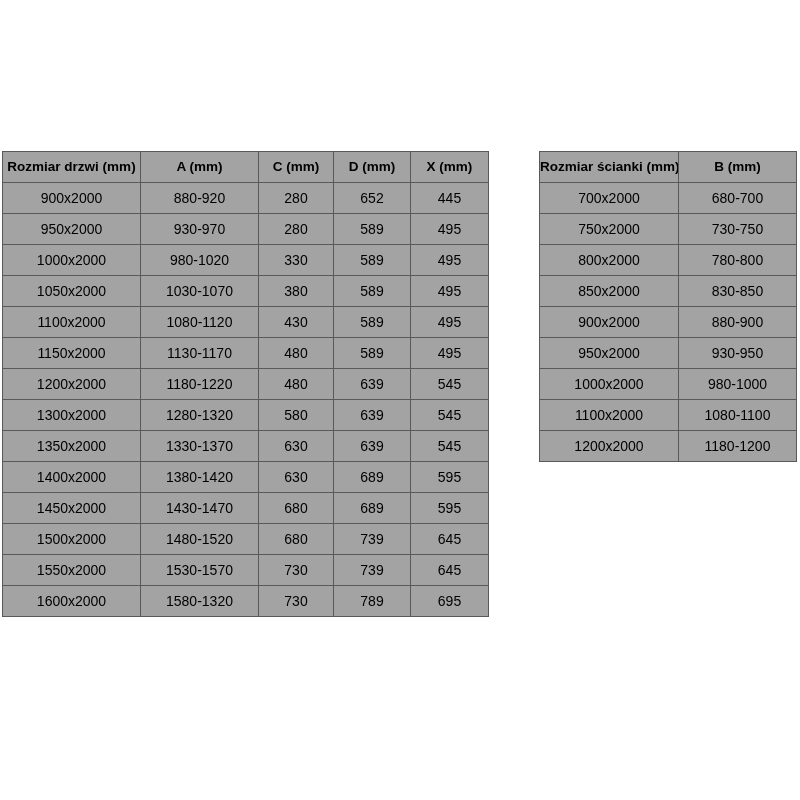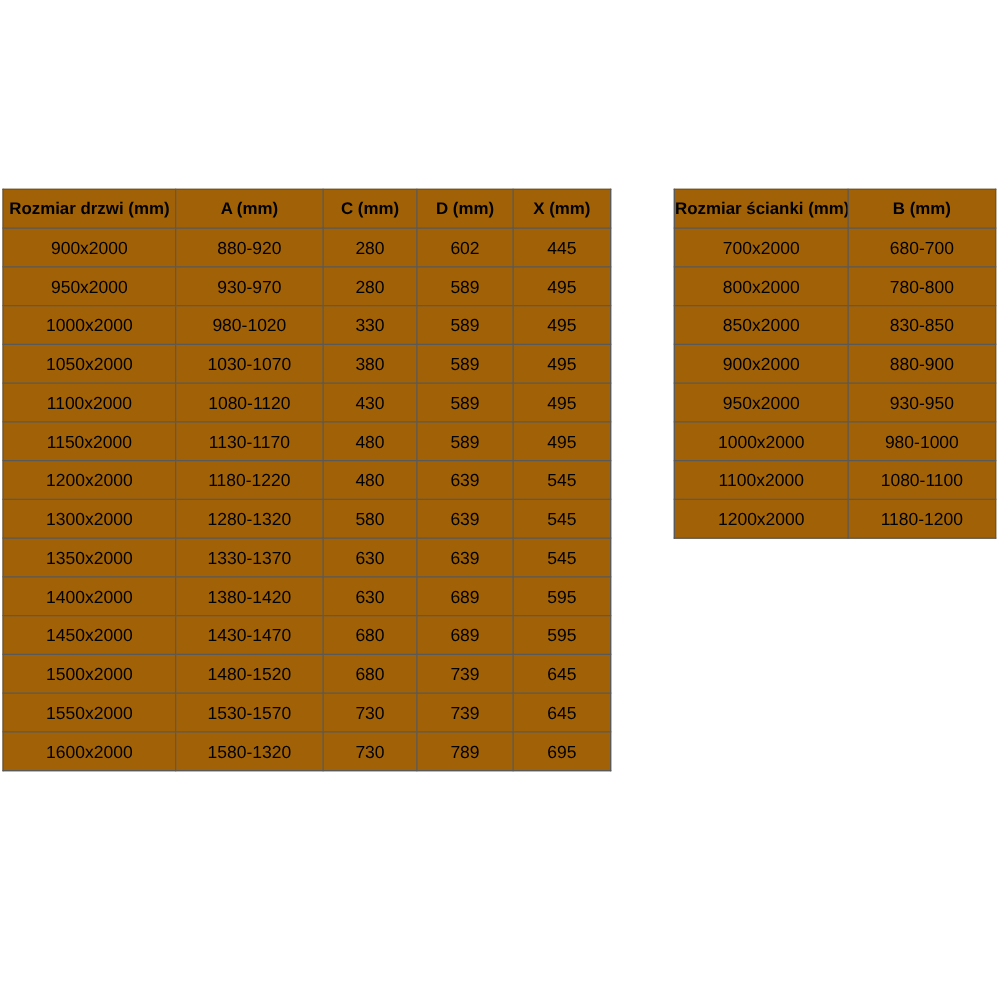--- a/index.html
+++ b/index.html
@@ -11,21 +11,21 @@
     width: 800px;
     height: 800px;
     position: relative;
     font-family: "Liberation Sans", sans-serif;
     color: #000000;
   }
   table {
     position: absolute;
     border-collapse: collapse;
     table-layout: fixed;
-    background: #a16207;
+    background: #a3a3a3;
   }
   th, td {
     border: 1px solid #595959;
     text-align: center;
     vertical-align: middle;
     font-size: 14px;
     line-height: 1;
     height: 30px;
     padding: 0;
     overflow: hidden;
@@ -71,21 +71,21 @@
         <th>C (mm)</th>
         <th>D (mm)</th>
         <th>X (mm)</th>
       </tr>
     </thead>
     <tbody>
       <tr>
         <td>900x2000</td>
         <td>880-920</td>
         <td>280</td>
-        <td>602</td>
+        <td>652</td>
         <td>445</td>
       </tr>
       <tr>
         <td>950x2000</td>
         <td>930-970</td>
         <td>280</td>
         <td>589</td>
         <td>495</td>
       </tr>
       <tr>
@@ -185,20 +185,24 @@
         <th>Rozmiar ścianki (mm)</th>
         <th>B (mm)</th>
       </tr>
     </thead>
     <tbody>
       <tr>
         <td>700x2000</td>
         <td>680-700</td>
       </tr>
       <tr>
+        <td>750x2000</td>
+        <td>730-750</td>
+      </tr>
+      <tr>
         <td>800x2000</td>
         <td>780-800</td>
       </tr>
       <tr>
         <td>850x2000</td>
         <td>830-850</td>
       </tr>
       <tr>
         <td>900x2000</td>
         <td>880-900</td>

